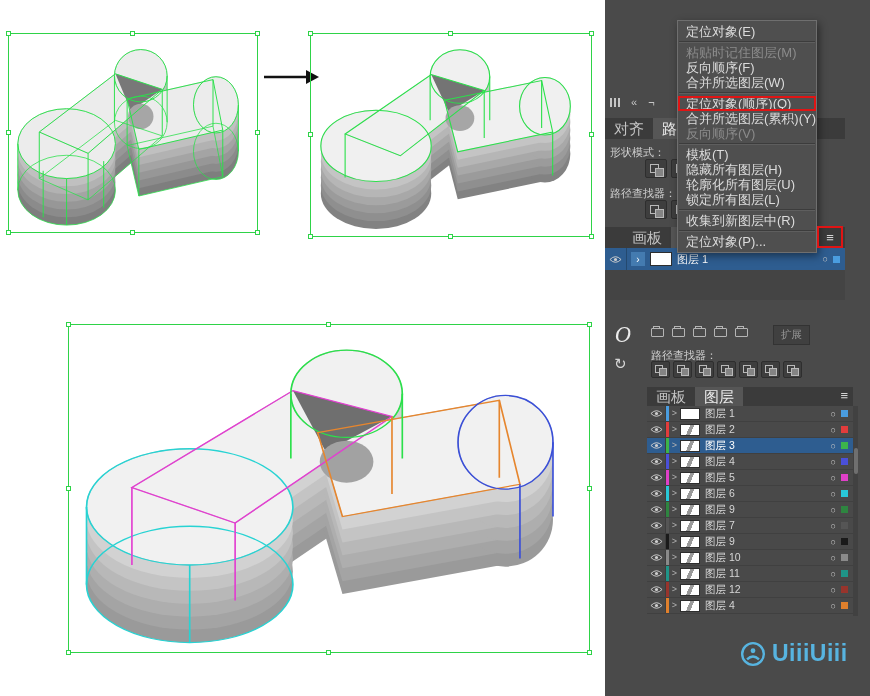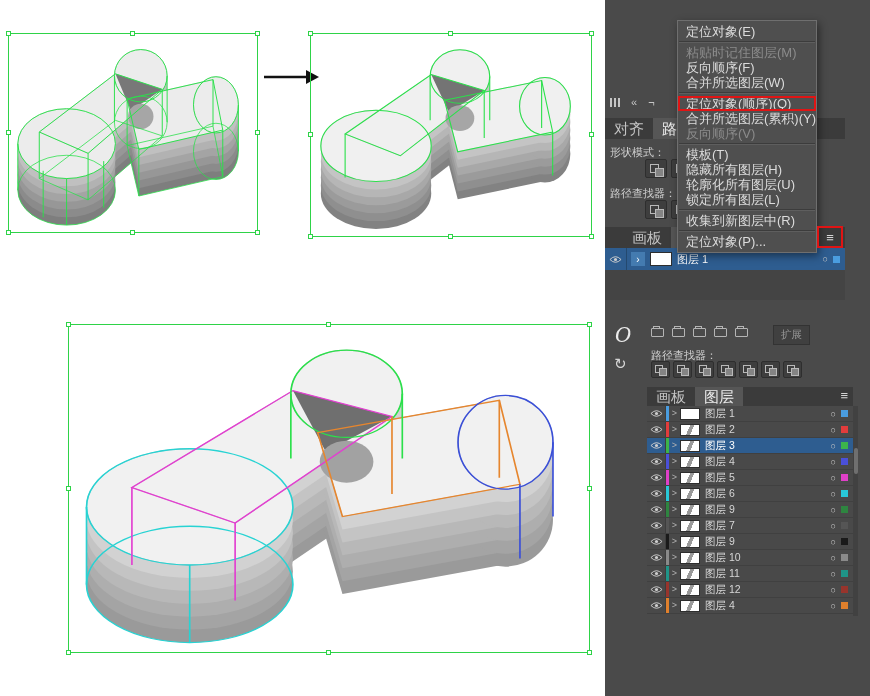--- a/index.html
+++ b/index.html
@@ -511,13 +511,21 @@
       <span class="thumb"></span>
       <span class="lname">图层 4</span>
       <span class="target">○</span>
       <span class="swatch" style="background: rgb(224, 128, 44);"></span>
     </div>
   </div>
 
   <div id="strack"></div>
   <div id="sthumb"></div>
 
+  <div id="wm">
+    <svg width="26" height="26" viewBox="0 0 24 24">
+      <circle cx="12" cy="12" r="10" fill="none" stroke="#58bae9" stroke-width="2.2"></circle>
+      <circle cx="12" cy="9" r="2.2" fill="#58bae9"></circle>
+      <path d="M6.5,17 Q12,11.5 17.5,17" fill="none" stroke="#58bae9" stroke-width="2.2"></path>
+    </svg>
+    <span class="wmtext">UiiiUiii</span>
+  </div>
 </div>
 
 </body></html>

